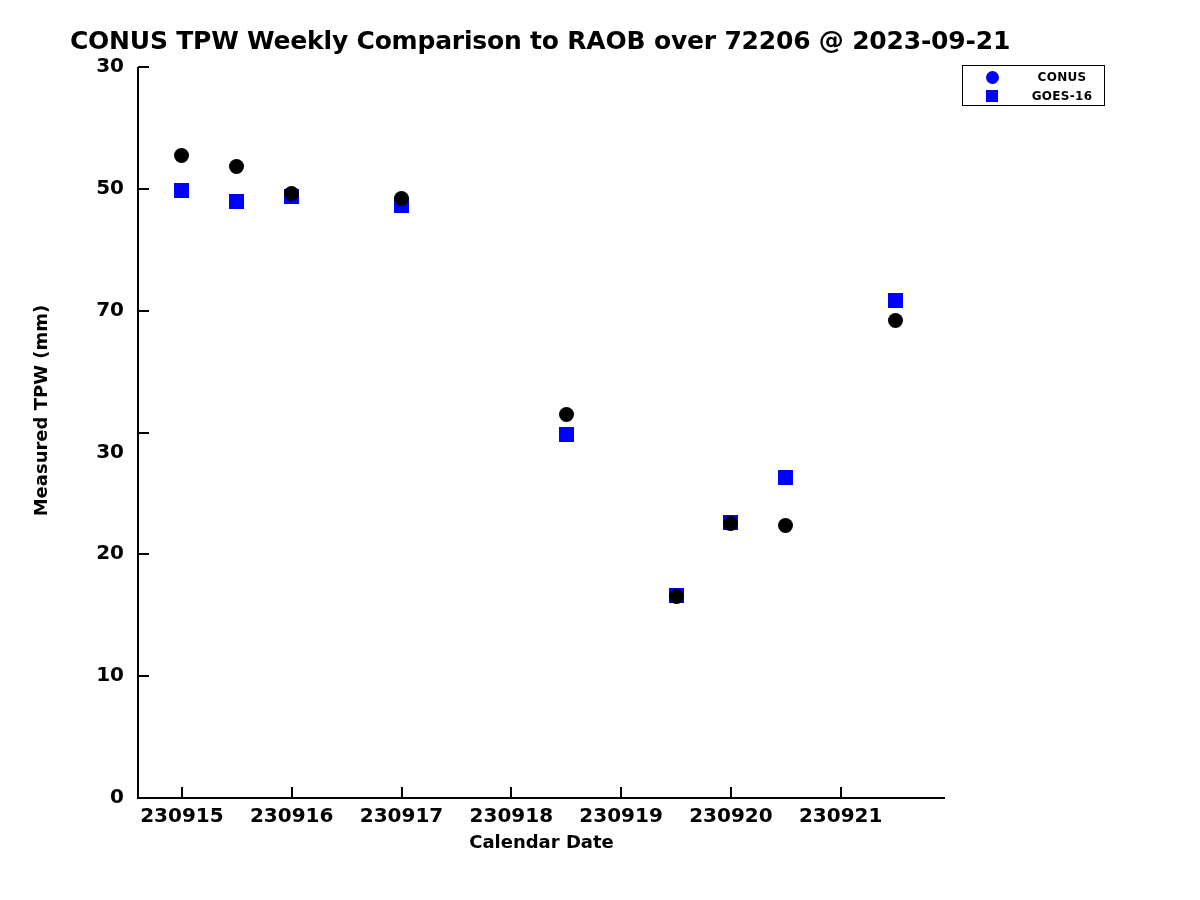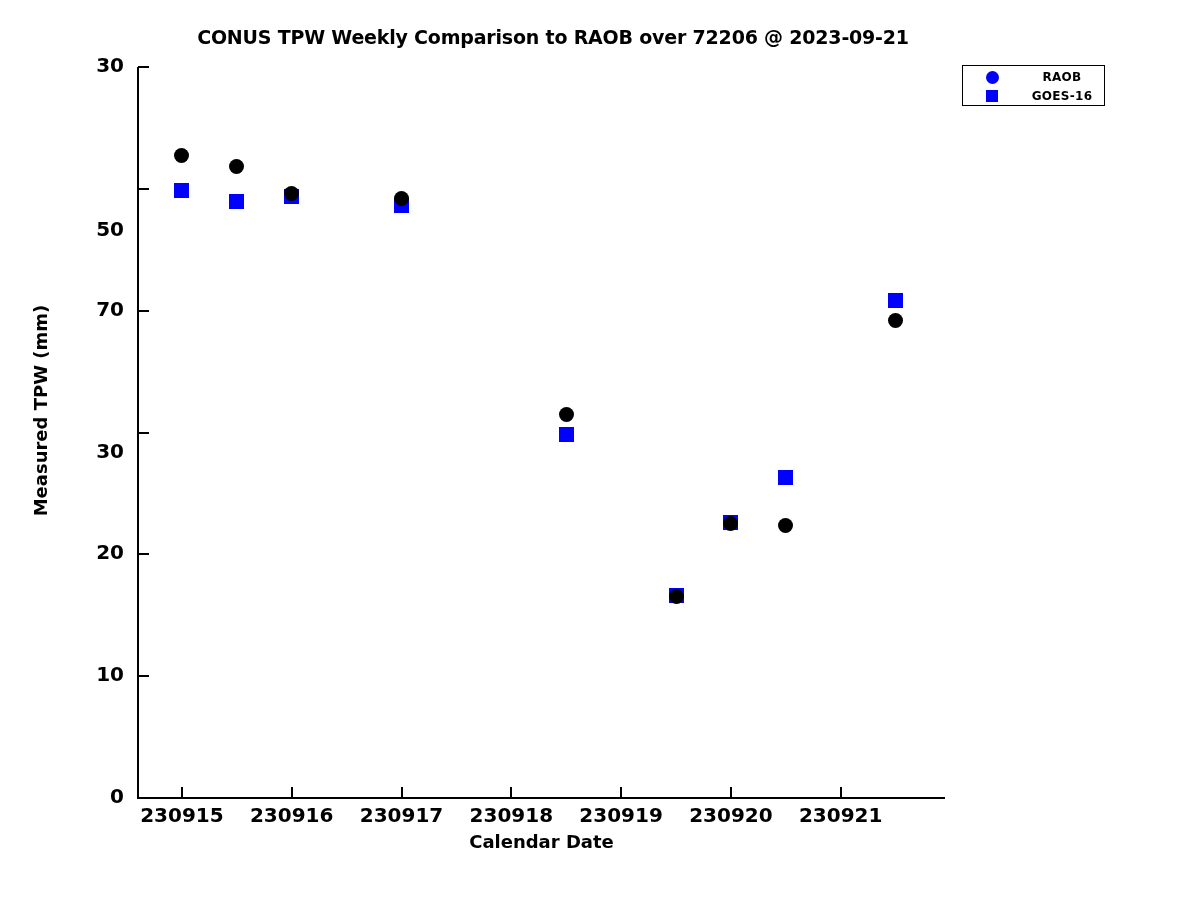--- a/index.html
+++ b/index.html
@@ -18,27 +18,26 @@
     width: 1200px;
     height: 900px;
     background: #ffffff;
   }
   #chart-title {
     position: absolute;
     left: 0;
     top: 26px;
     width: 1080px;
     text-align: center;
-    font-size: 19px;
+    font-size: 25px;
     font-weight: bold;
     color: #000000;
     font-family: "DejaVu Sans", sans-serif;
     letter-spacing: -0.2px;
     white-space: nowrap;
-    margin-left: 13px;
   }
   
   #plot-area {
     position: absolute;
     left: 138px;
     top: 67px;
     width: 807px;
     height: 731px;
   }
   #axis-left {
@@ -196,21 +195,21 @@
       <div class="ytick-label" style="top: 784px; left: 64px; width: 60px;">0</div>
       <div class="ytick" style="top: 675.167px;"></div>
       <div class="ytick-label" style="top: 662.167px; left: 64px; width: 60px;">10</div>
       <div class="ytick" style="top: 553.333px;"></div>
       <div class="ytick-label" style="top: 540.333px; left: 64px; width: 60px;">20</div>
       <div class="ytick" style="top: 431.5px;"></div>
       <div class="ytick-label" style="top: 418.5px; left: 64px; width: 60px; margin-top: 20px;">30</div>
       <div class="ytick" style="top: 309.667px;"></div>
       <div class="ytick-label" style="top: 296.667px; left: 64px; width: 60px;">70</div>
       <div class="ytick" style="top: 187.833px;"></div>
-      <div class="ytick-label" style="top: 174.833px; left: 64px; width: 60px; margin-top: 42px;">50</div>
+      <div class="ytick-label" style="top: 174.833px; left: 64px; width: 60px;">50</div>
       <div class="ytick" style="top: 66px;"></div>
       <div class="ytick-label" style="top: 53px; left: 64px; width: 60px;">30</div>
     </div>
   <div id="ticks-x">
       <div class="xtick" style="left: 180.918px;"></div>
       <div class="xtick-label" style="left: 101.918px;">230915</div>
       <div class="xtick" style="left: 290.714px;"></div>
       <div class="xtick-label" style="left: 211.714px;">230916</div>
       <div class="xtick" style="left: 400.51px;"></div>
       <div class="xtick-label" style="left: 321.51px;">230917</div>
@@ -246,21 +245,21 @@
     </div>
 
   <div id="xlabel">Calendar Date</div>
   <div id="ylabel">Measured TPW (mm)</div>
 
   <div id="legend">
       <div class="legend-row" style="top: 2px;">
         <div class="legend-marker-box">
           <div class="legend-marker-circle" style="background: rgb(0, 0, 255);"></div>
         </div>
-        <div class="legend-text">RAOB</div>
+        <div class="legend-text">CONUS</div>
       </div>
       <div class="legend-row" style="top: 21px;">
         <div class="legend-marker-box">
           <div class="legend-marker-square" style="background: rgb(0, 0, 255);"></div>
         </div>
         <div class="legend-text">GOES-16</div>
       </div>
     </div>
 
 </div>

